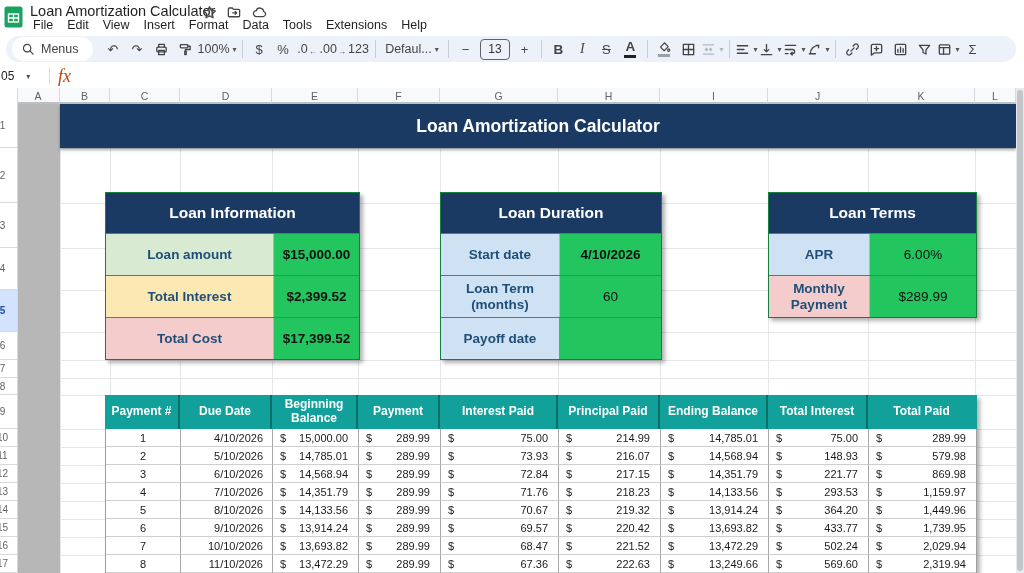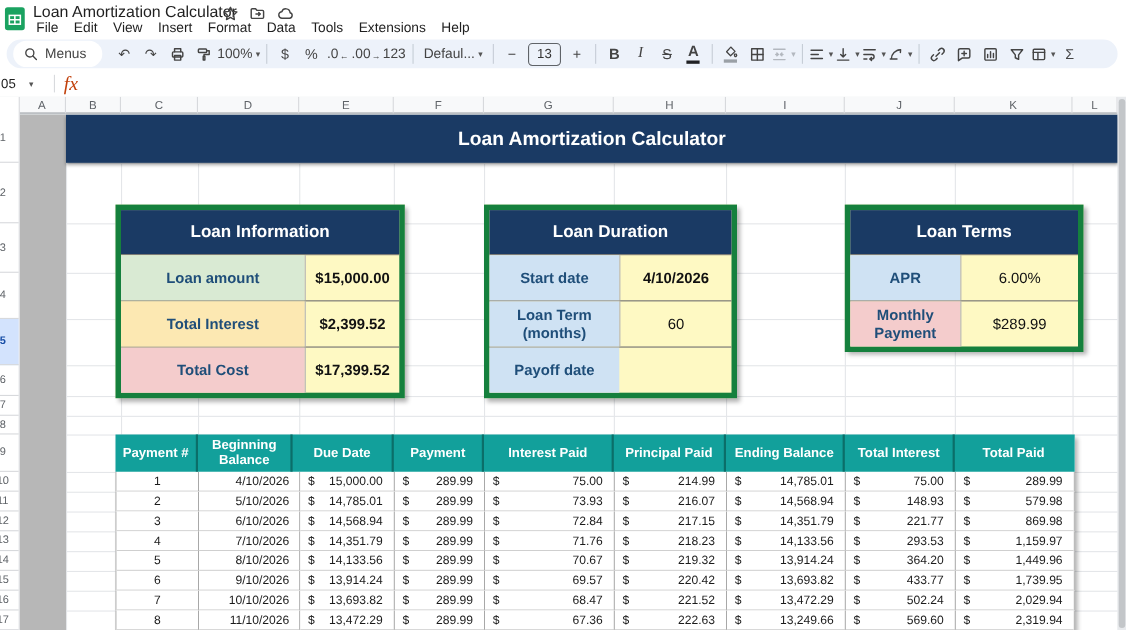--- a/index.html
+++ b/index.html
@@ -58,21 +58,21 @@
   .rowhead.sel{background:var(--sel)}
   .rowhead.sel span{color:#174ea6;font-weight:bold}
   .vline{position:absolute;top:16px;bottom:0;width:1px;background:#e4e6e9}
   .hline{position:absolute;left:17px;right:8px;height:1px;background:#e4e6e9}
   .colA-fill{position:absolute;left:18px;top:16px;width:42px;height:469px;background:var(--cola)}
   .banner{position:absolute;left:60px;top:16px;width:956px;height:44px;background:var(--navy);
     color:#fff;font-weight:bold;font-size:17.5px;display:flex;align-items:center;justify-content:center;
     box-shadow:0 2px 3px rgba(0,0,0,.35)}
 
   
-  .ibox{position:absolute;top:98px;background:#fef9c3;border:5px solid #15803d;
+  .ibox{position:absolute;top:104px;background:#22c55e;border:1px solid #15803d;
     box-shadow:3px 3px 4px rgba(0,0,0,.3)}
   .ibox-h{height:40px;background:var(--navy);color:#fff;font-weight:bold;font-size:15.5px;
     display:flex;align-items:center;justify-content:center}
   .ibox-r{display:flex;height:41px;border-top:1px solid #6f6f6f}
   .ibox-l{display:flex;align-items:center;justify-content:center;color:var(--label);font-weight:bold;
     font-size:13.5px;text-align:center;line-height:1.15;box-sizing:border-box}
   .ibox-v{flex:1;display:flex;align-items:center;justify-content:center;font-size:13.5px;color:#111;
     border-left:1px solid #b5b5b5}
   .ibox-v.vb{font-weight:bold}
 
@@ -354,22 +354,22 @@
           <div class="ibox-r">
             <div class="ibox-l" style="width: 100px; background: rgb(244, 204, 204);">Monthly Payment</div>
             <div class="ibox-v">$289.99</div>
           </div>
         </div>
       </div>
 
     <div class="amort">
       <div class="t-head" id="t-head">
           <div class="th" style="width: 75px;">Payment #</div>
+          <div class="th" style="width: 92px;">Due Date</div>
           <div class="th" style="width: 86px;">Beginning Balance</div>
-          <div class="th" style="width: 92px;">Due Date</div>
           <div class="th" style="width: 82px;">Payment</div>
           <div class="th" style="width: 118px;">Interest Paid</div>
           <div class="th" style="width: 102px;">Principal Paid</div>
           <div class="th" style="width: 108px;">Ending Balance</div>
           <div class="th" style="width: 100px;">Total Interest</div>
           <div class="th" style="width: 107px;">Total Paid</div>
         </div>
       <div id="t-body">
           <div class="tr">
             <div class="td c0" style="width: 75px;">1</div>

